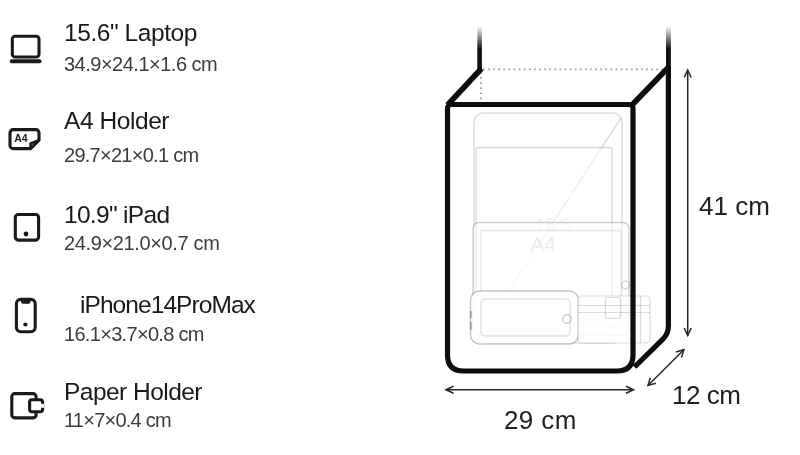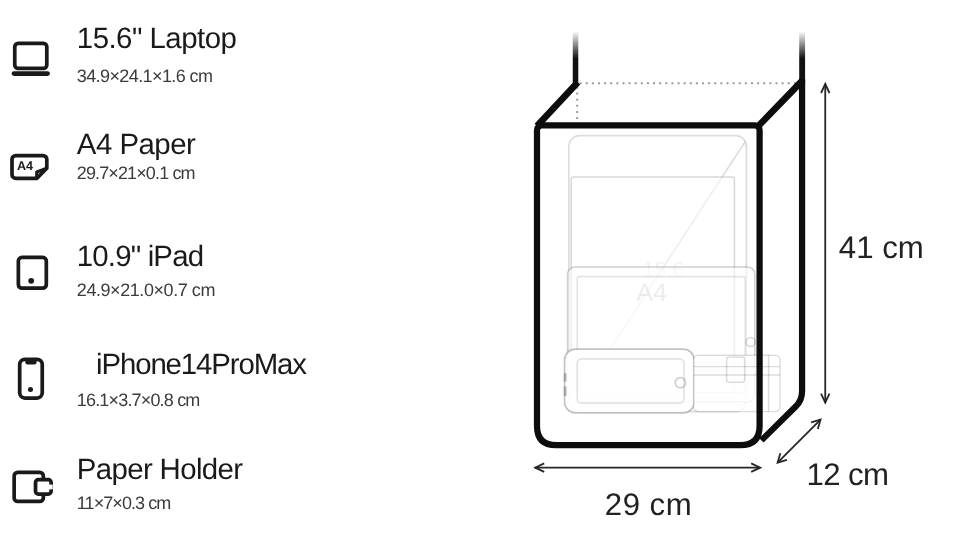--- a/index.html
+++ b/index.html
@@ -1,18 +1,18 @@
 <!DOCTYPE html>
 <html><head>
 <meta charset="utf-8">
 <style>
   html,body{margin:0;padding:0;background:#ffffff;}
   body{width:800px;height:455px;position:relative;font-family:"Liberation Sans",sans-serif;overflow:hidden;}
   .title{position:absolute;color:#1a1a1a;font-size:24.5px;line-height:24.5px;white-space:nowrap;}
-  .sub{position:absolute;color:#3c3c3e;font-size:15px;line-height:18px;white-space:nowrap;text-align:right;}
+  .sub{position:absolute;color:#3c3c3e;font-size:20px;line-height:18px;white-space:nowrap;text-align:right;}
   .ico{position:absolute;}
   svg text{font-family:"Liberation Sans",sans-serif;}
 </style>
 </head>
 <body>
 
 <svg class="ico" style="left:8px;top:33px" width="36" height="32" viewBox="0 0 36 32">
   <rect x="4.3" y="3.2" width="26.7" height="20.8" rx="2.8" fill="none" stroke="#1a1a1a" stroke-width="3.1"></rect>
   <line x1="3.7" y1="28.3" x2="31.6" y2="28.3" stroke="#1a1a1a" stroke-width="4" stroke-linecap="round"></line>
 </svg>
@@ -20,23 +20,23 @@
 <div class="title" style="left:64px;top:20.8px;letter-spacing:-0.43px">15.6" Laptop</div>
 
 <div class="sub" style="left:64px;top:54.5px;letter-spacing:-0.5px">34.9×24.1×1.6 cm</div>
 
 <svg class="ico" style="left:8px;top:127px" width="36" height="28" viewBox="0 0 36 28">
   <path d="M 5.2 2.6 H 27.8 A 3.2 3.2 0 0 1 31 5.8 V 13.2 L 22.6 21.6 H 5.2 A 3.2 3.2 0 0 1 2 18.4 V 5.8 A 3.2 3.2 0 0 1 5.2 2.6 Z" fill="none" stroke="#1a1a1a" stroke-width="3.1" stroke-linejoin="round"></path>
   <path d="M 22.6 21.6 L 22.6 16.4 L 31 13.2" fill="none" stroke="#1a1a1a" stroke-width="2.6" stroke-linejoin="round"></path>
   <text x="6.2" y="14.6" font-size="10.5" font-weight="bold" fill="#1a1a1a">A4</text>
 </svg>
 
-<div class="title" style="left:64px;top:109.1px;letter-spacing:-0.43px">A4 Paper</div>
+<div class="title" style="left:64px;top:109.1px;letter-spacing:-0.43px">A4 Holder</div>
 
-<div class="sub" style="left:64px;top:136px;letter-spacing:-0.73px">29.7×21×0.1 cm</div>
+<div class="sub" style="left:64px;top:146px;letter-spacing:-0.73px">29.7×21×0.1 cm</div>
 
 <svg class="ico" style="left:10px;top:210px" width="32" height="33" viewBox="0 0 32 33">
   <rect x="5.3" y="4.5" width="23.3" height="25.6" rx="3" fill="none" stroke="#1a1a1a" stroke-width="3.1"></rect>
   <circle cx="16" cy="24" r="2.4" fill="#1a1a1a"></circle>
 </svg>
 
 <div class="title" style="left:64px;top:203.1px;letter-spacing:-0.69px">10.9" iPad</div>
 
 <div class="sub" style="left:64px;top:234px;letter-spacing:-0.36px">24.9×21.0×0.7 cm</div>
 
@@ -51,21 +51,21 @@
 <div class="sub" style="left:64px;top:324.5px;letter-spacing:-0.69px">16.1×3.7×0.8 cm</div>
 
 <svg class="ico" style="left:9px;top:390px" width="38" height="32" viewBox="0 0 38 32">
   <rect x="2.8" y="3.6" width="24.3" height="24.3" rx="3" fill="none" stroke="#1a1a1a" stroke-width="3.1"></rect>
   <rect x="20.6" y="9.7" width="13" height="12" rx="2.4" fill="#ffffff" stroke="#1a1a1a" stroke-width="3.1"></rect>
   <rect x="24.4" y="13.8" width="10.5" height="4" fill="#ffffff"></rect>
 </svg>
 
 <div class="title" style="left:64px;top:380.1px;letter-spacing:-0.53px">Paper Holder</div>
 
-<div class="sub" style="left:64px;top:411px;letter-spacing:-0.77px">11×7×0.3 cm</div>
+<div class="sub" style="left:64px;top:411px;letter-spacing:-0.77px">11×7×0.4 cm</div>
 
 <svg style="position:absolute;left:0;top:0" width="800" height="455" viewBox="0 0 800 455">
   <defs>
     <linearGradient id="fadeL" x1="0" y1="0" x2="0" y2="1">
       <stop offset="0" stop-color="#111111" stop-opacity="0"></stop>
       <stop offset="0.52" stop-color="#111111" stop-opacity="1"></stop>
     </linearGradient>
   </defs>
 
   <g stroke="rgba(40,40,48,0.16)" stroke-width="1.4" fill="none">

